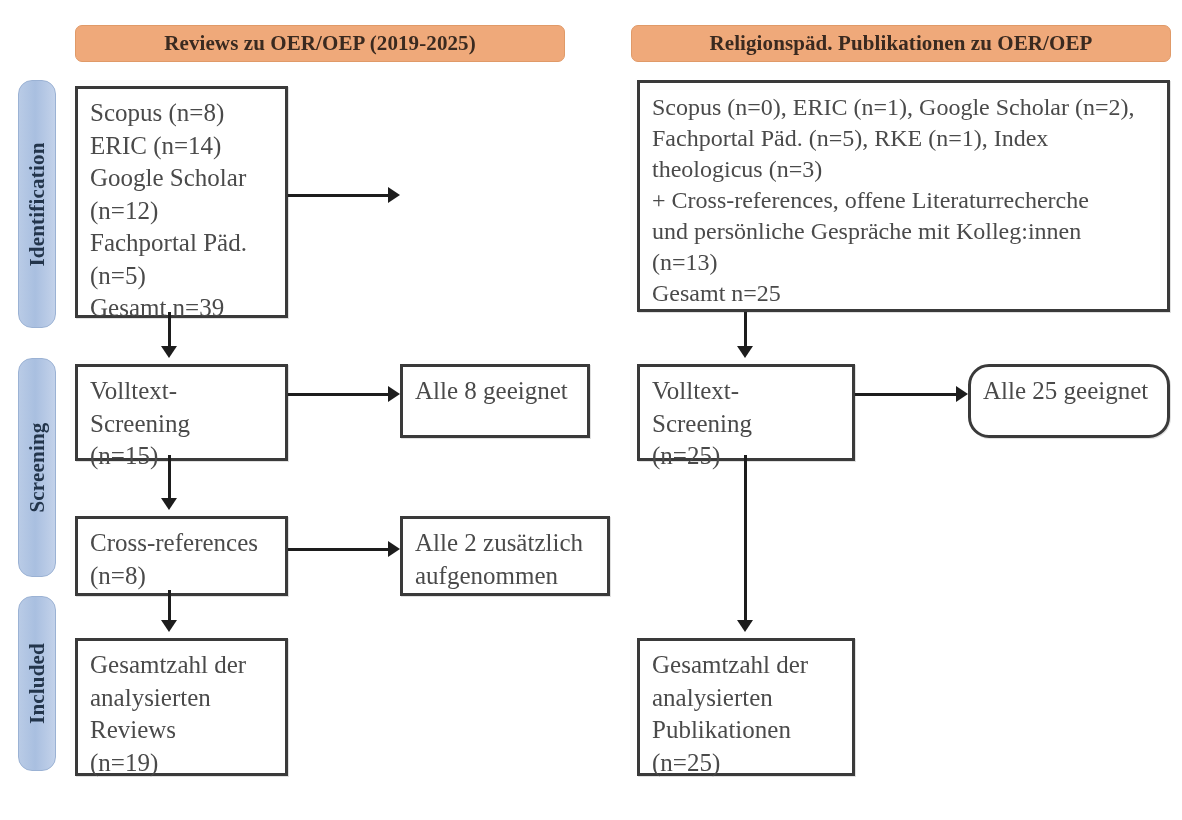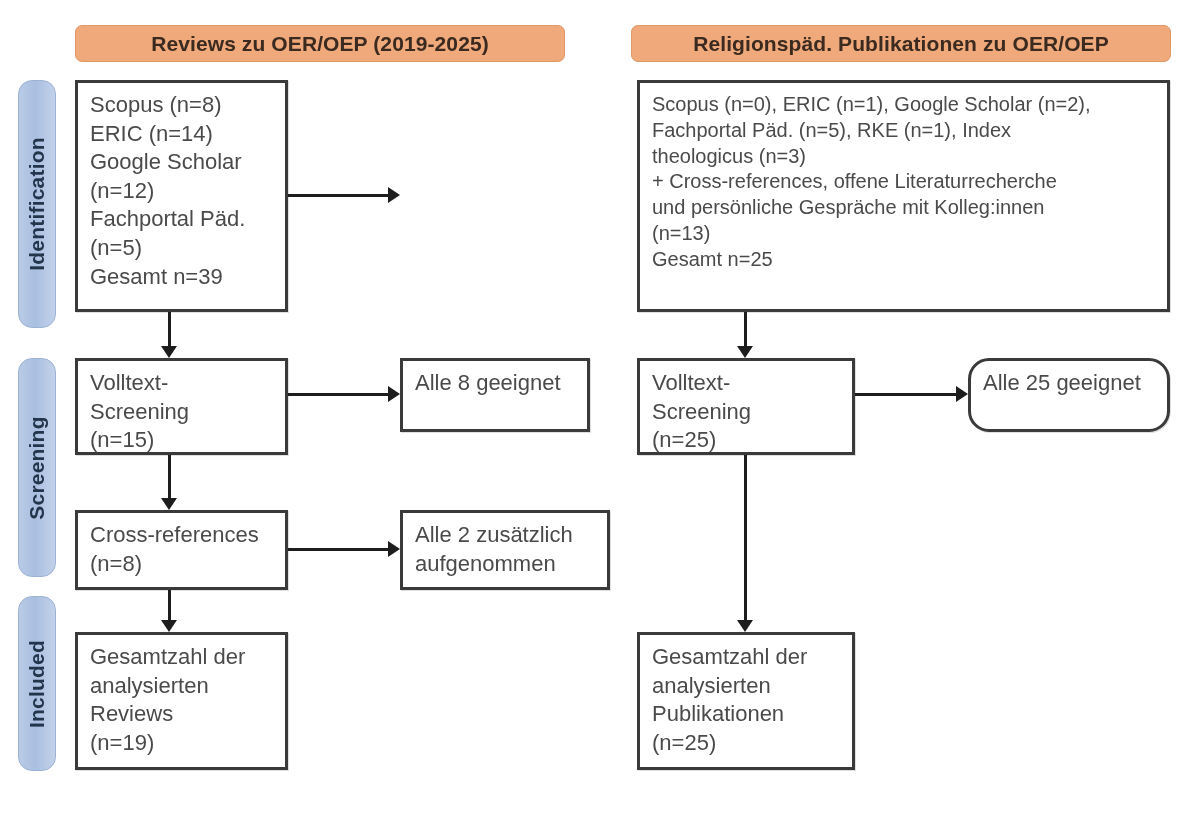--- a/index.html
+++ b/index.html
@@ -5,21 +5,21 @@
   html, body {
     margin: 0;
     padding: 0;
     background: #ffffff;
   }
   #canvas {
     position: relative;
     width: 1182px;
     height: 817px;
     background: #ffffff;
-    font-family: Liberation Sans, sans-serif;
+    font-family: Liberation Serif, serif;
     overflow: hidden;
   }
 
   
   .banner {
     position: absolute;
     background: #efa97a;
     border: 1px solid #e09a68;
     border-radius: 7px;
     color: #3a2a20;
@@ -59,22 +59,22 @@
     background: #ffffff;
     border: 3px solid #3a3a3a;
     box-sizing: border-box;
     padding: 8px 10px 6px 12px;
     color: #4a4a4a;
     font-size: 20.5px;
     line-height: 1.30;
     white-space: pre-line;
     box-shadow: 1px 1px 0 rgba(0,0,0,0.12);
   }
-  .box.compact { font-size: 22px; line-height: 1.30; }
-  .box.wide { font-size: 20px; line-height: 1.29; padding: 9px 4px 6px 12px; }
+  .box.compact { font-size: 25px; line-height: 1.30; margin-top: 6px; }
+  .box.wide { font-size: 24px; line-height: 1.29; padding: 9px 4px 6px 12px; }
 
   
   .vline, .hline {
     position: absolute;
     background: #1d1d1d;
   }
   .vline { width: 3px; }
   .hline { height: 3px; }
 
   .arrow-down {

